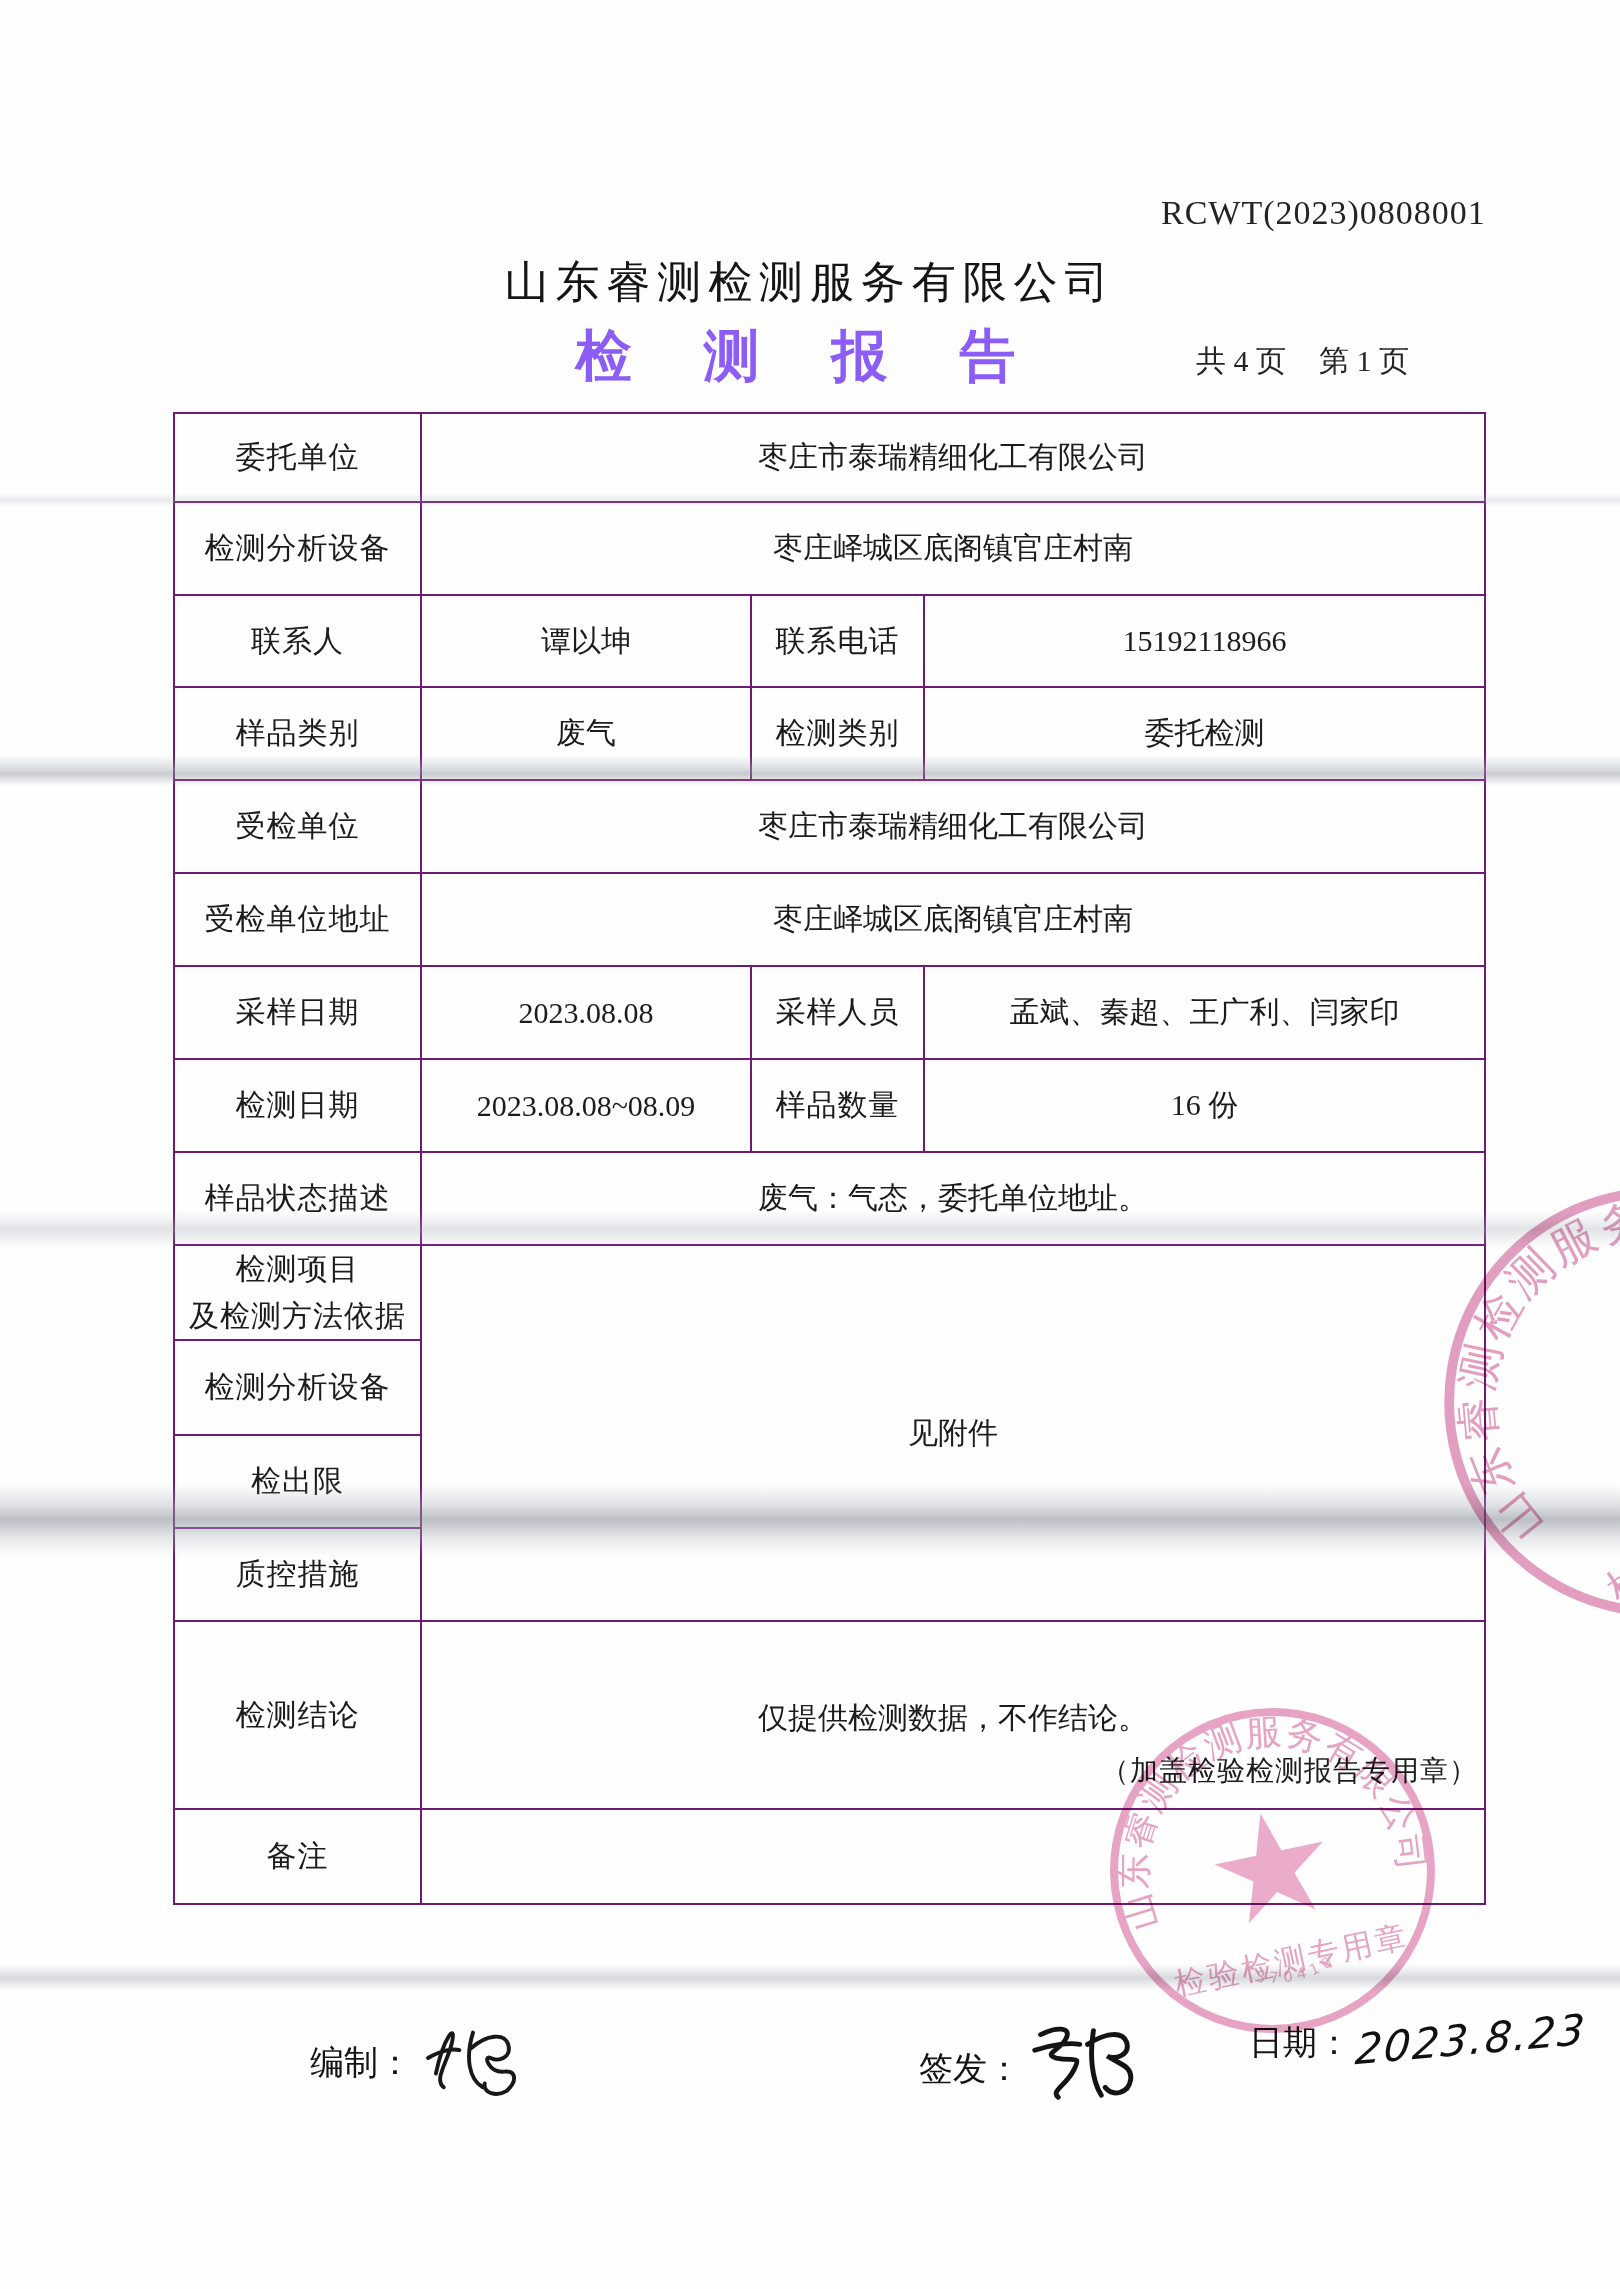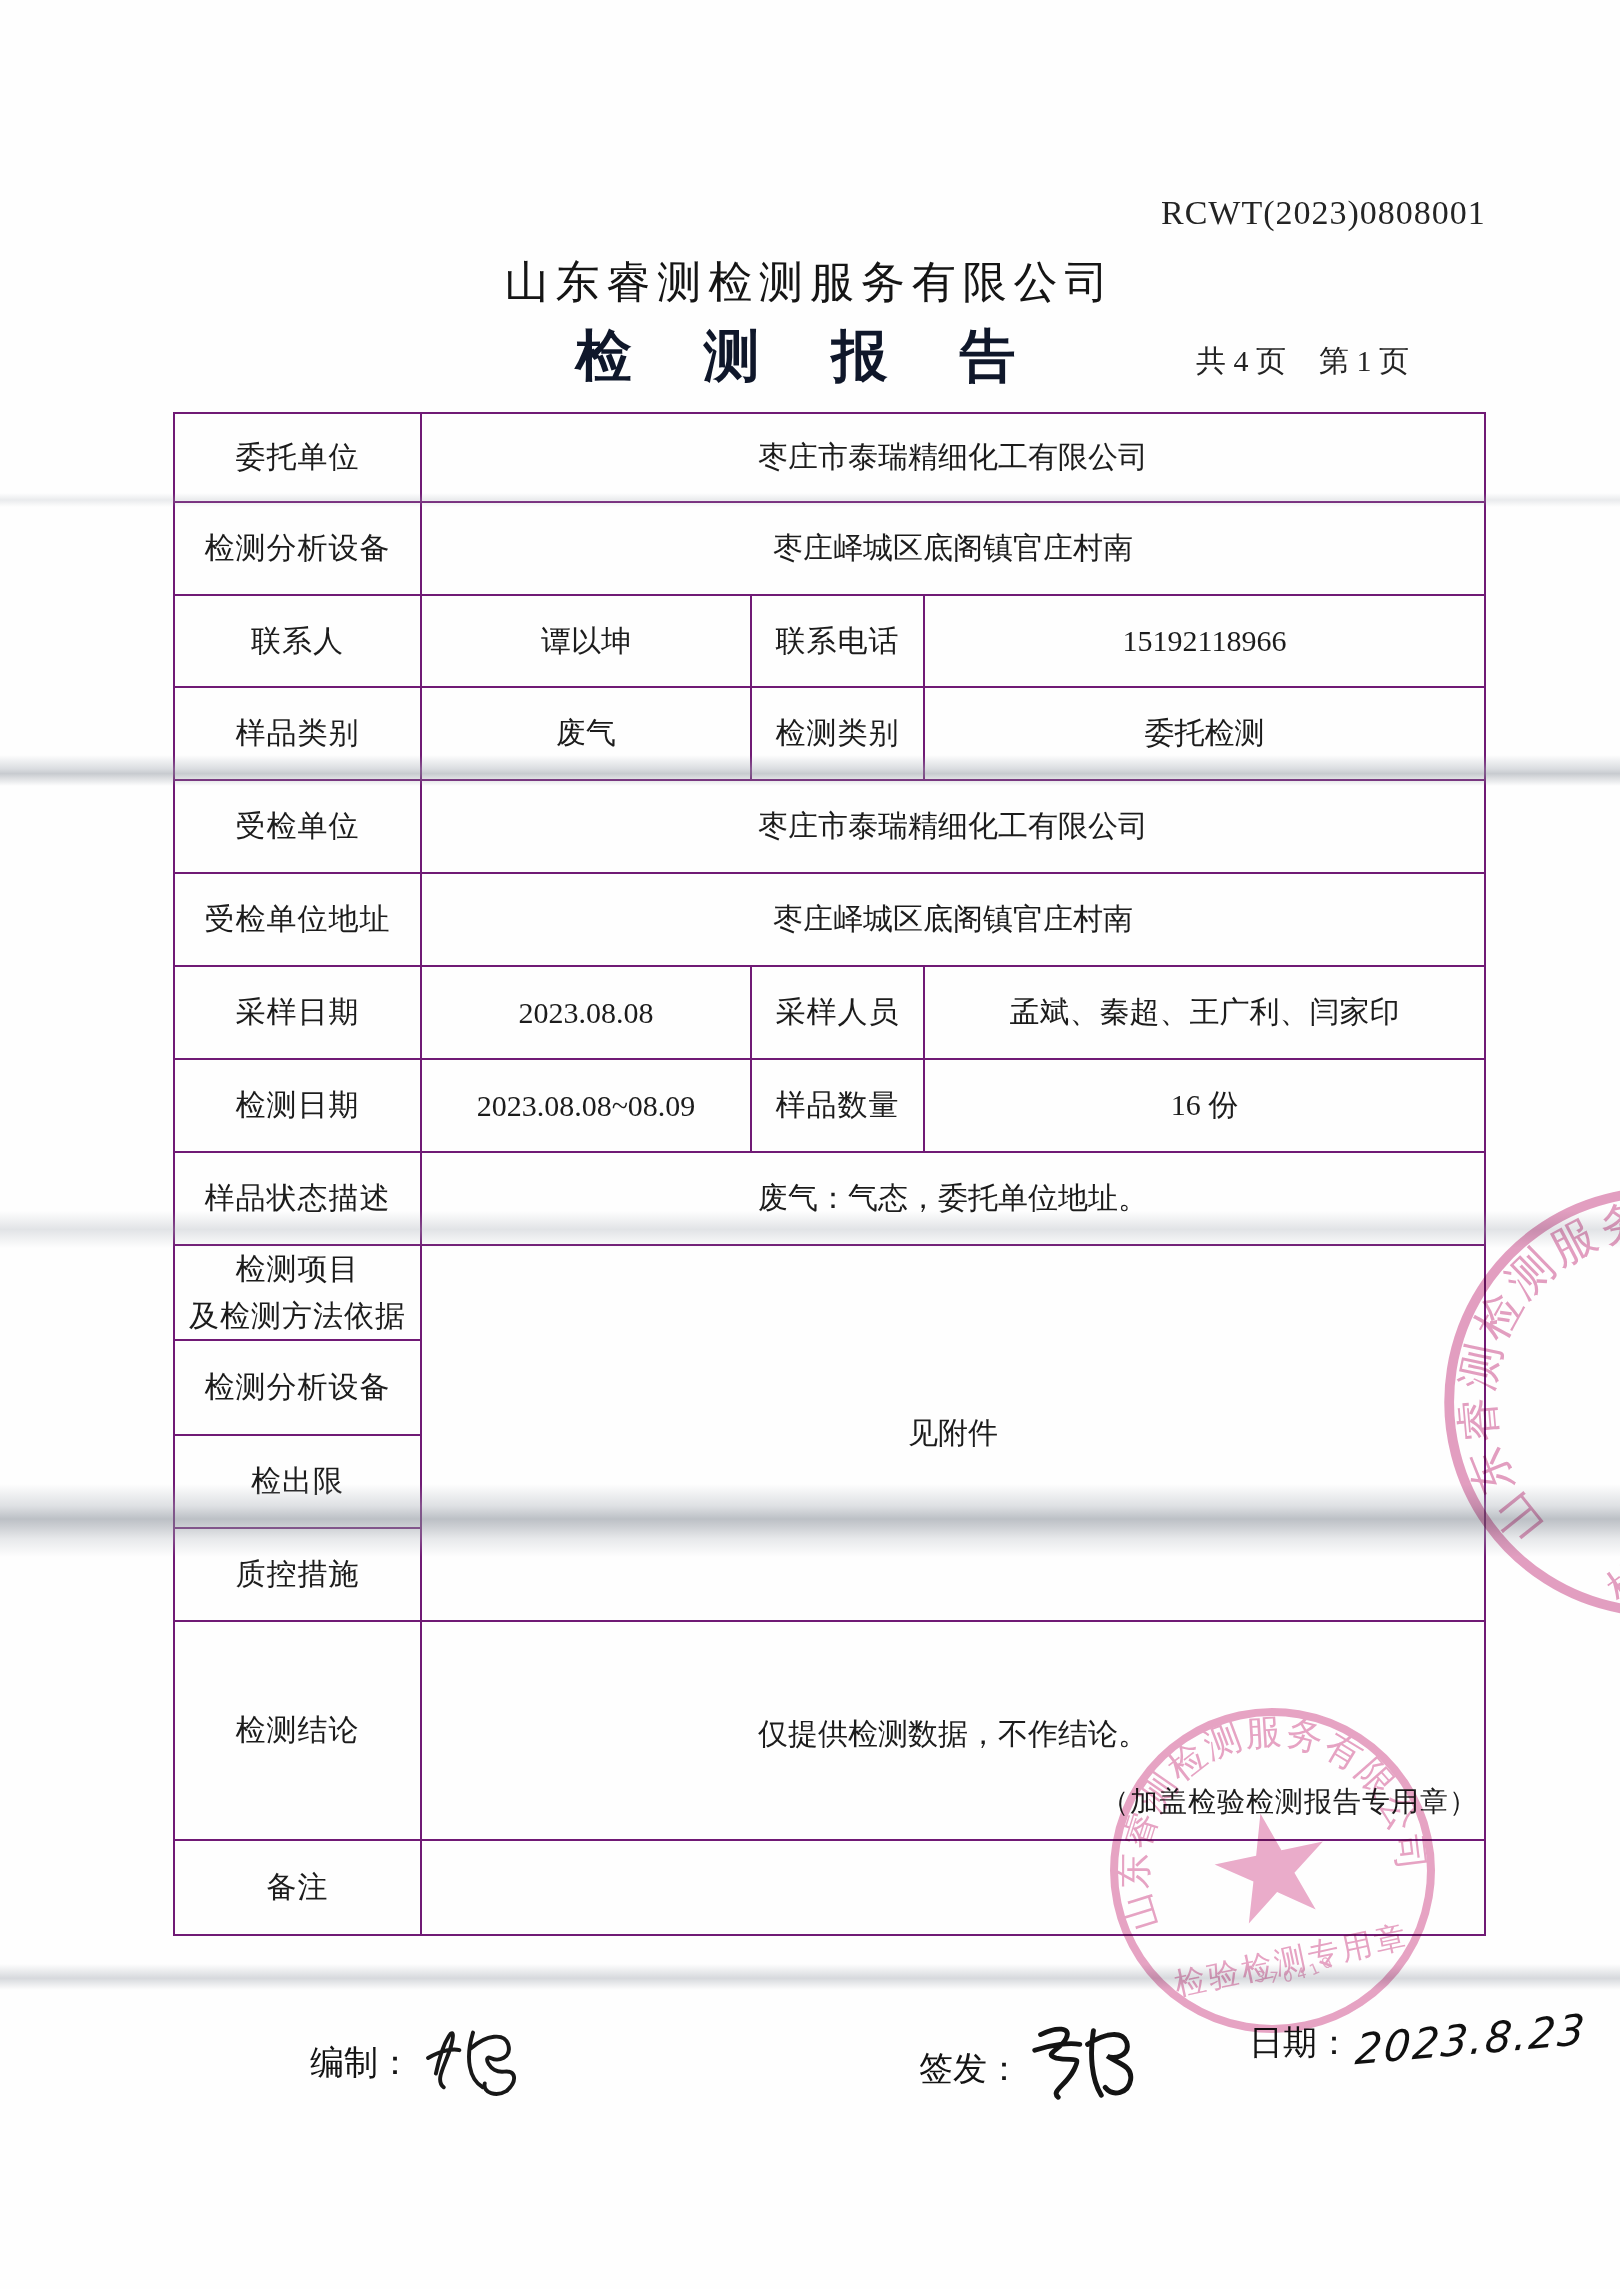--- a/index.html
+++ b/index.html
@@ -3,21 +3,21 @@
 <meta charset="utf-8">
 <style>
   html,body{margin:0;padding:0;background:#e8e8e8;}
   #page{
     position:relative;width:1620px;height:2290px;background:#fefefe;
     overflow:hidden;font-family:"Liberation Serif","DejaVu Serif",serif;color:#1c1c1c;
   }
   
   .report-no{position:absolute;left:1161px;top:194px;font-size:34px;letter-spacing:1px;color:#242424;}
   .company-name{position:absolute;left:0;top:253px;width:100%;text-align:center;font-size:44px;letter-spacing:6.9px;color:#151515;}
-  .report-title{position:absolute;left:0;top:319px;width:100%;text-align:center;font-size:56px;font-weight:bold;letter-spacing:29px;color:#0f172a;}
+  .report-title{position:absolute;left:0;top:319px;width:100%;text-align:center;font-size:56px;font-weight:bold;letter-spacing:29px;color:#8b5cf6;}
   .page-info{position:absolute;left:1196px;top:341px;font-size:30px;color:#242424;}
   .page-info span{margin-right:33px;margin-top:8px;}
   
   table.main{
     position:absolute;left:173px;top:412px;width:1311px;border-collapse:collapse;table-layout:fixed;
     border:2px solid #4e4e4e;font-size:30px;color:#1c1c1c;
   }
   table.main td{border:2px solid #701a75;text-align:center;vertical-align:middle;padding:0 5.9px;overflow:hidden;}
   td.lbl{letter-spacing:1px;}
   td.conclusion-cell{position:relative;text-align:left;vertical-align:top;}
@@ -115,21 +115,21 @@
     </tr>
     <tr style="height:95px">
       <td class="lbl">检测分析设备</td>
     </tr>
     <tr style="height:93px">
       <td class="lbl">检出限</td>
     </tr>
     <tr style="height:93px">
       <td class="lbl">质控措施</td>
     </tr>
-    <tr style="height:219px">
+    <tr style="height:188px">
       <td class="lbl">检测结论</td>
       <td colspan="3" class="conclusion-cell">
         <div class="conclusion-text">仅提供检测数据，不作结论。</div>
         <div class="seal-note">（加盖检验检测报告专用章）</div>
       </td>
     </tr>
     <tr style="height:95px">
       <td class="lbl">备注</td>
       <td colspan="3"></td>
     </tr>

